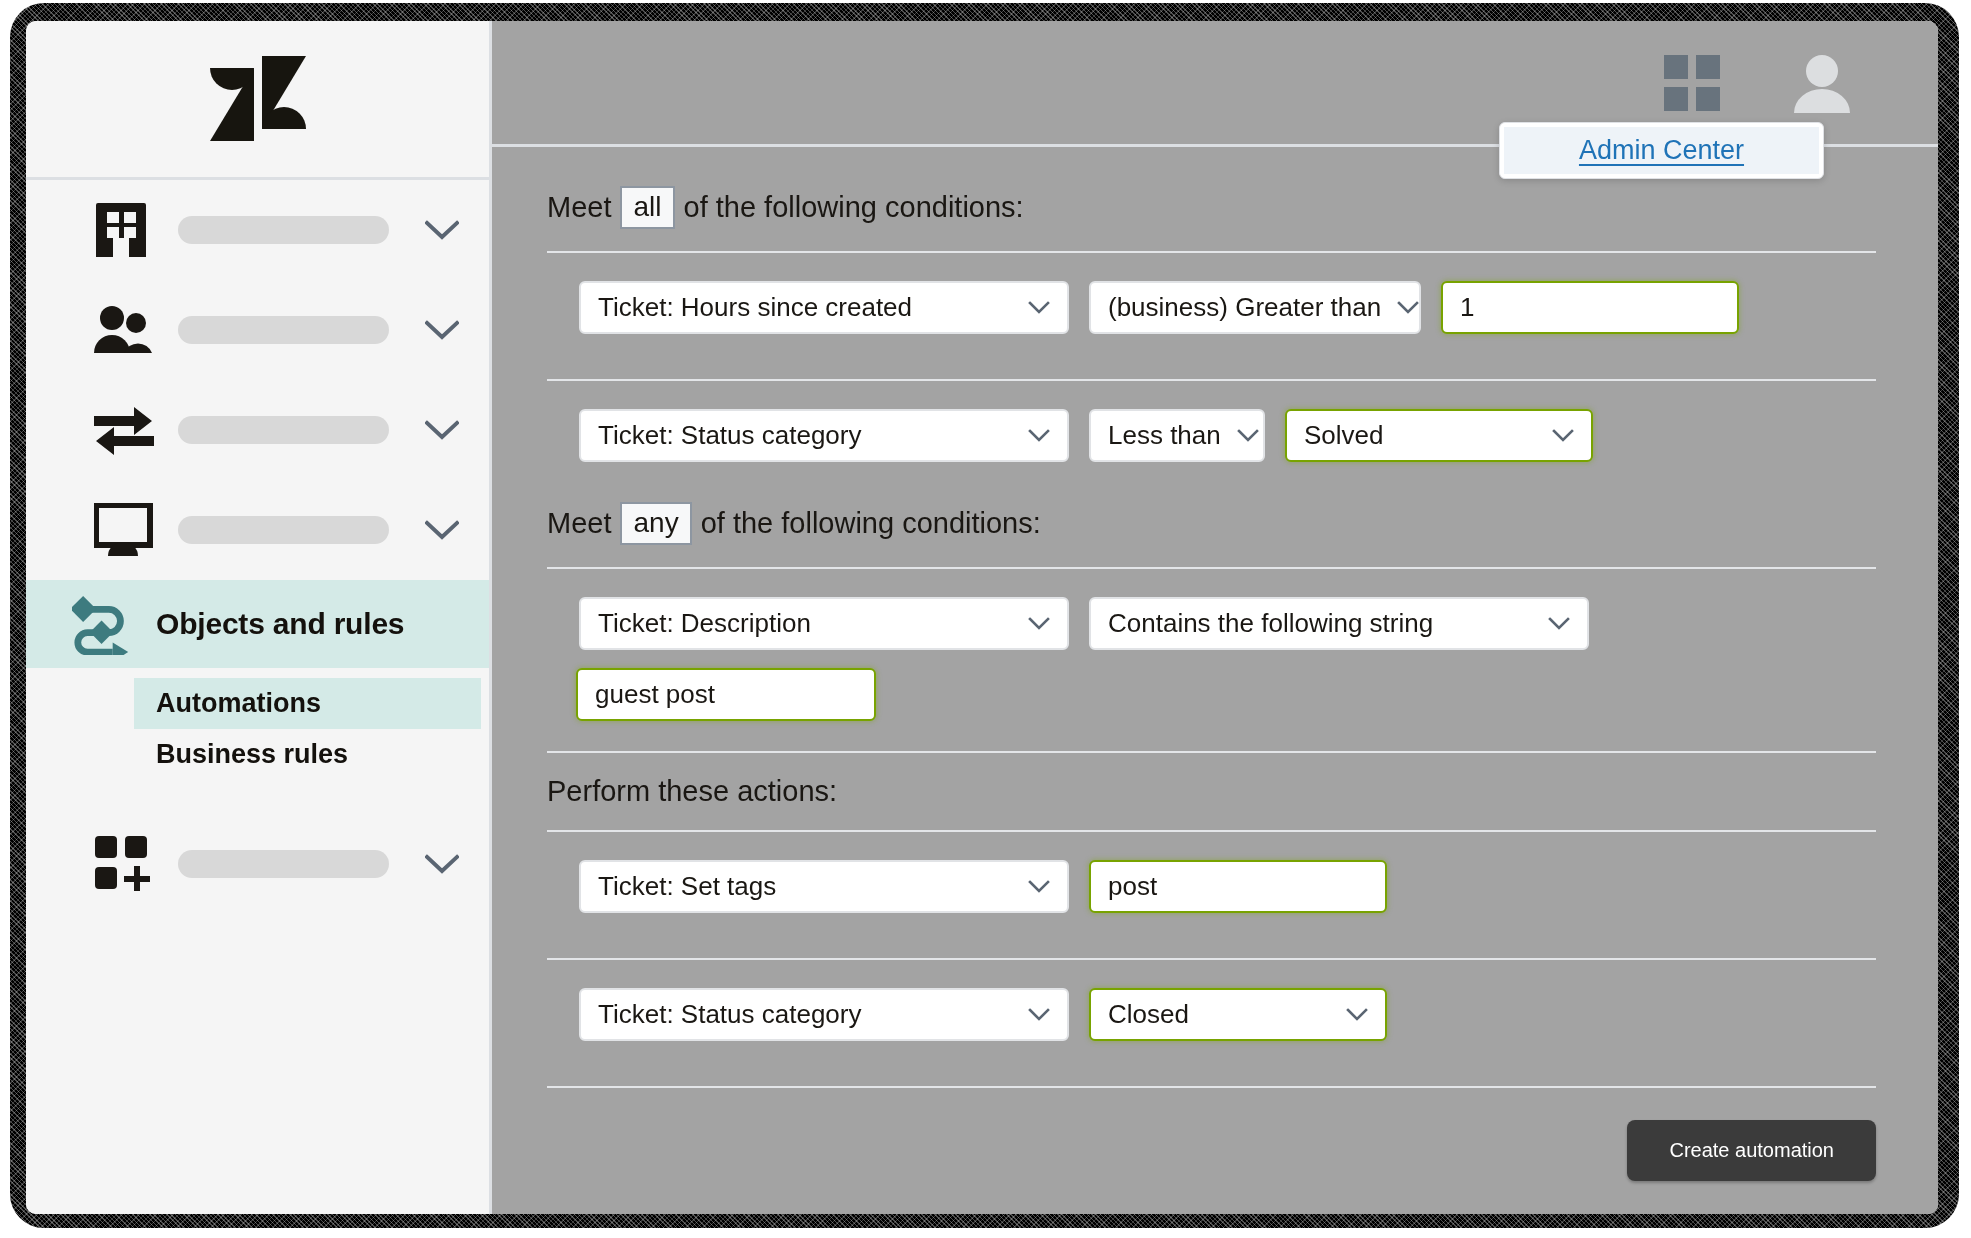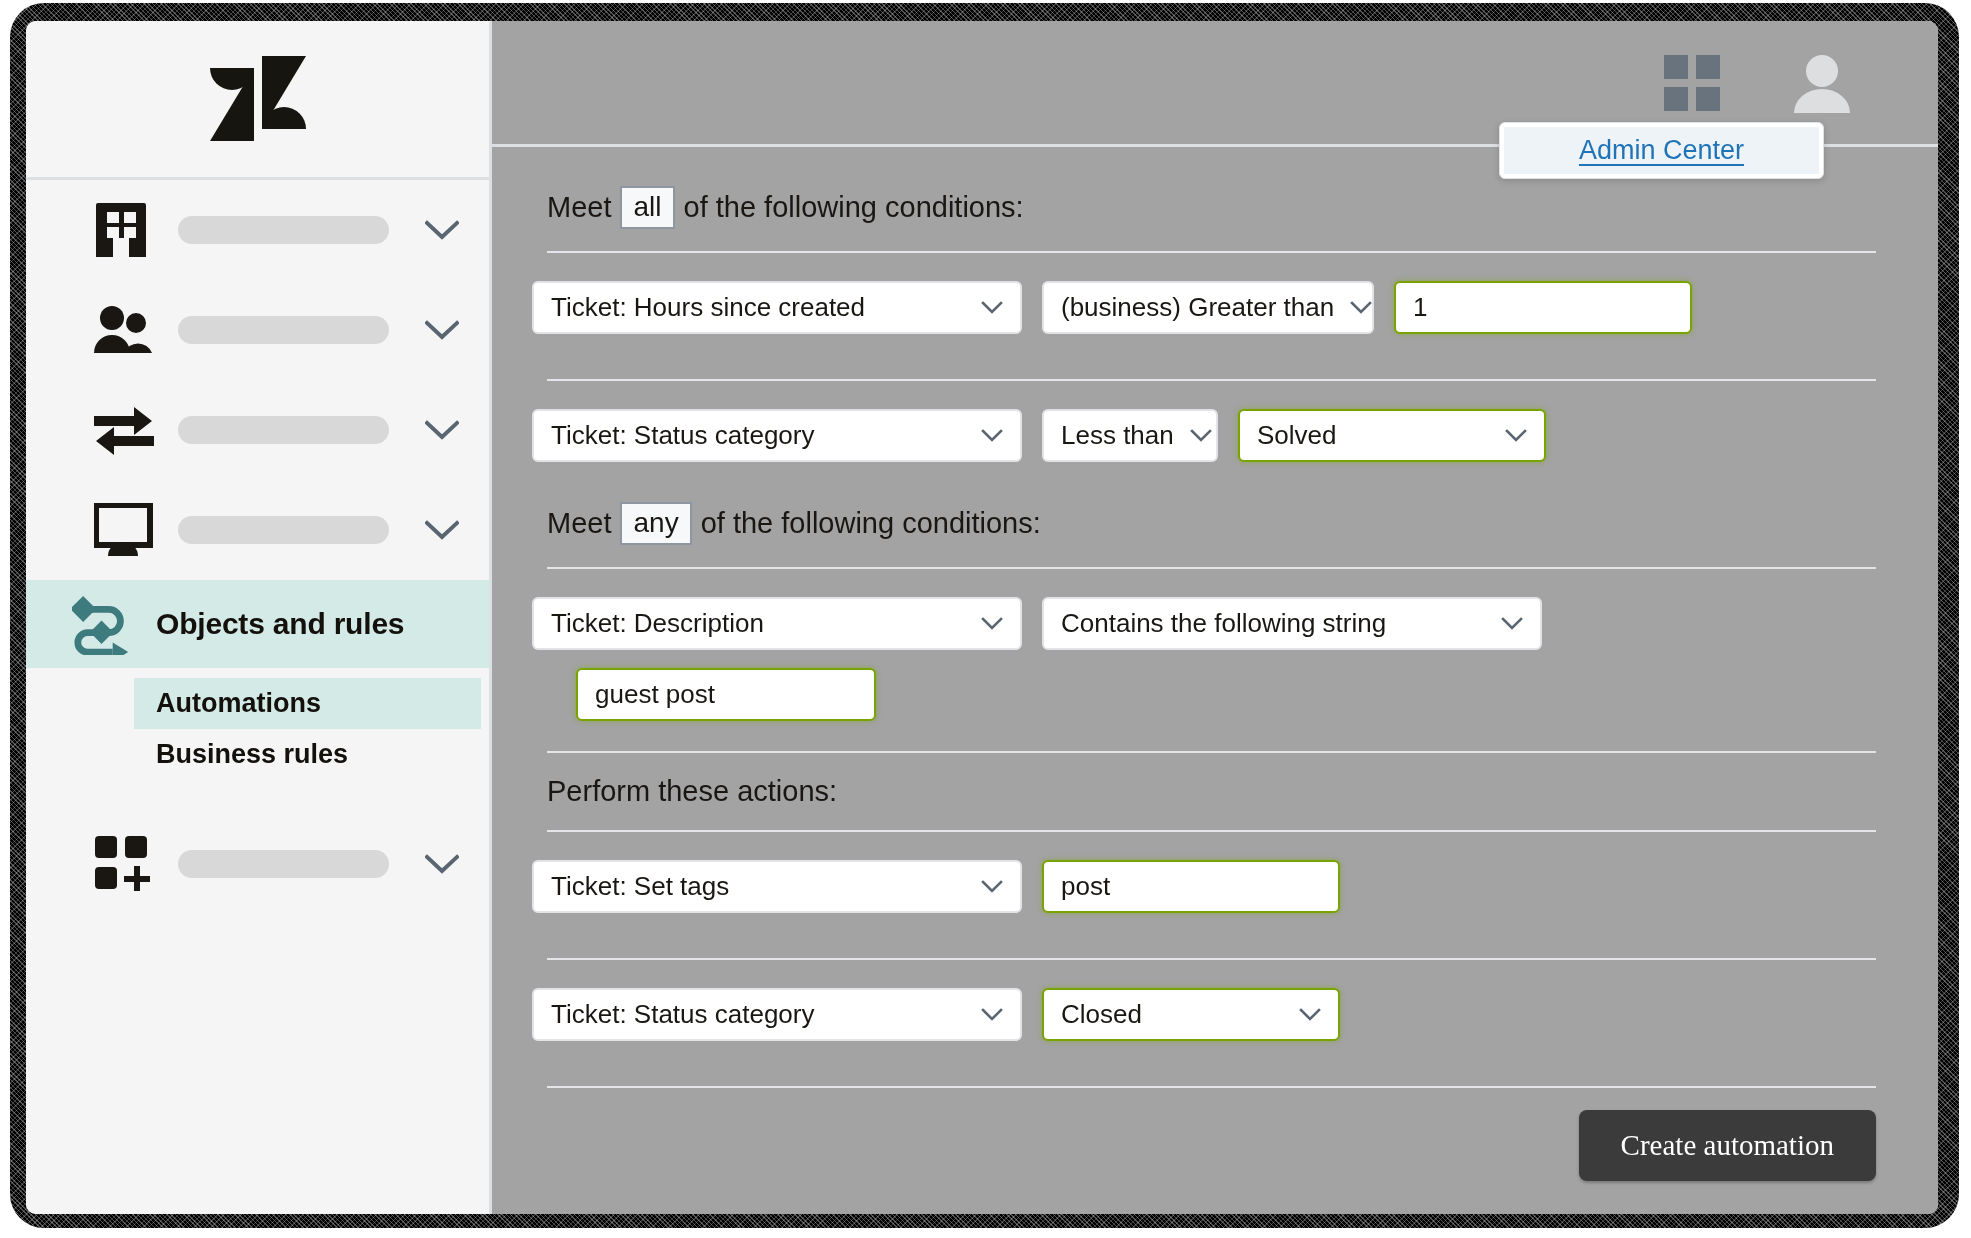--- a/index.html
+++ b/index.html
@@ -213,21 +213,21 @@
     height: 2px;
     background: #e3e5e8;
     margin: 22px 62px 0 55px;
   }
   .divider.tight { margin-top: 19px; }
 
   .row {
     display: flex;
     align-items: center;
     gap: 20px;
-    padding: 28px 0 26px 40px;
+    padding: 28px 0 26px 87px;
     flex-wrap: wrap;
   }
   .row.stacked { padding-bottom: 18px; }
 
   .select, .textinput {
     height: 53px;
     border: 2px solid #e1e3e6;
     border-radius: 6px;
     background: #ffffff;
     display: flex;
@@ -267,26 +267,26 @@
   }
 
   #footer {
     position: absolute;
     right: 62px;
     bottom: 33px;
   }
   #create-btn {
     background: #3b3b3b;
     color: #ffffff;
-    font-size: 29px;
+    font-size: 20px;
     border: none;
     border-radius: 8px;
     padding: 19px 42px;
     cursor: pointer;
-    font-family: Liberation Serif, serif;
+    font-family: Liberation Sans, sans-serif;
     box-shadow: 0 2px 3px rgba(0,0,0,.25);
   }
 </style>
 </head>
 <body>
 
 <div id="frame">
   <div id="frame-bg"></div>
   <div id="frame-noise"></div>
 

